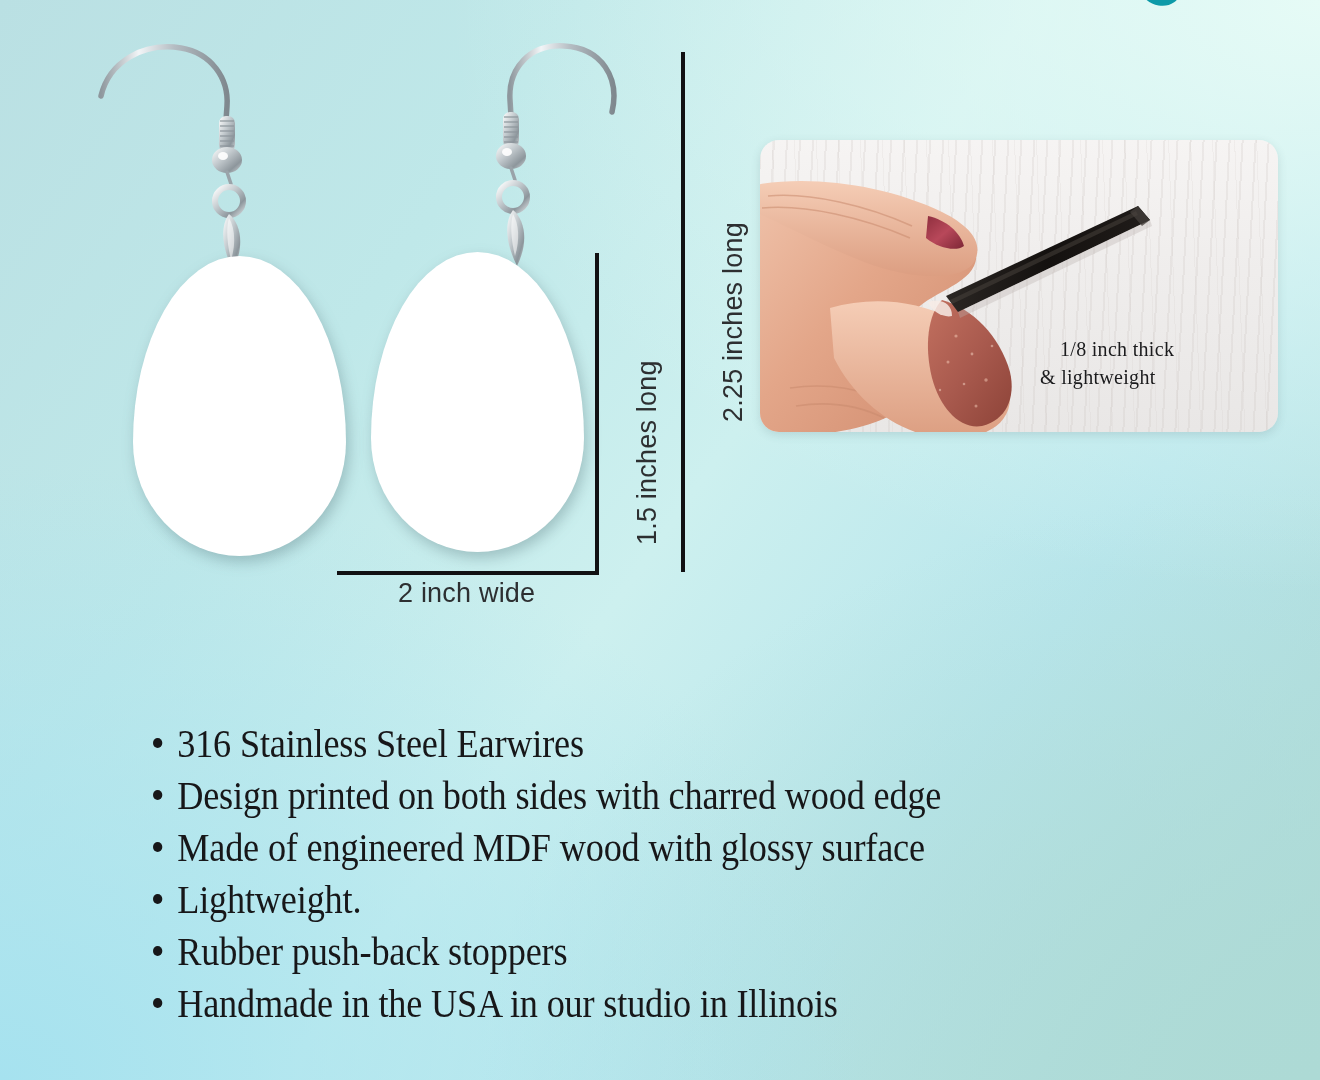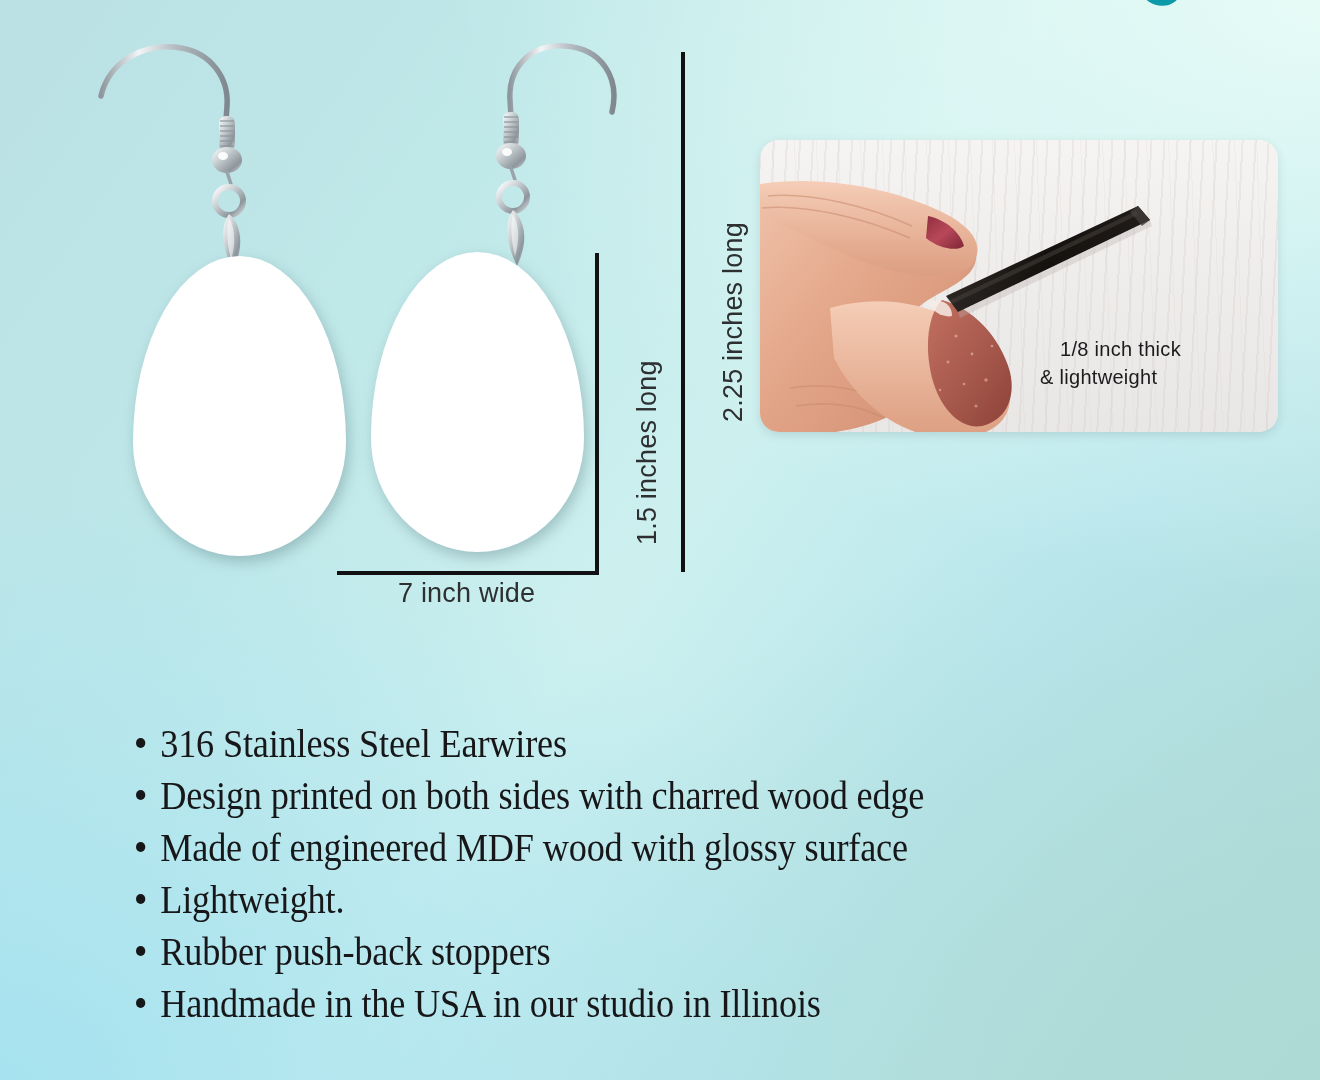--- a/index.html
+++ b/index.html
@@ -55,29 +55,29 @@
   }
   #card-texture{
     position:absolute;inset:0;
     background:
       repeating-linear-gradient(93deg, rgba(198,190,186,.22) 0 2px, rgba(255,255,255,0) 2px 13px),
       repeating-linear-gradient(88deg, rgba(205,197,193,.16) 0 1px, rgba(255,255,255,0) 1px 22px);
   }
   .card-text{
     position:absolute;
     color:#1b1b1d;
-    font-family:Liberation Sans, sans-serif;
+    font-family:Liberation Serif, serif;
     font-size:20px;
     letter-spacing:.3px;
     white-space:nowrap;
   }
 
   
   #features{
-    position:absolute;left:136px;top:718px;width:1040px;
+    position:absolute;left:153px;top:718px;width:1040px;
   }
   .feat{
     display:flex;align-items:baseline;
     font-family:"Liberation Serif", serif;
     color:#171719;
     font-size:39px;
     line-height:52px;
     letter-spacing:-.2px;
     transform:scaleX(.93);
     transform-origin:left center;
@@ -158,21 +158,21 @@
     <circle cx="161" cy="159" r="14" fill="none" stroke="url(#mt2)" stroke-width="6"></circle>
     <path d="M161 172 C173 182, 177 204, 165 228 C155 208, 151 186, 161 172 Z" fill="url(#mt2)"></path>
     <path d="M161 176 C167 186, 168 202, 163 218 C159 202, 158 186, 161 176 Z" fill="#ffffff" opacity=".55"></path>
   </svg>
   <div class="drop" style="left:371px;top:252px;width:213px;height:300px;"></div>
 </div>
 
 <div class="dimline" style="left:595px;top:253px;width:4px;height:322px;"></div>
 <div class="dimline" style="left:337px;top:571px;width:262px;height:4px;"></div>
 <div class="dimlabel vert" style="left:632px;top:545px;">1.5 inches long</div>
-<div class="dimlabel" style="left:398px;top:578px;">7 inch wide</div>
+<div class="dimlabel" style="left:398px;top:578px;">2 inch wide</div>
 
 <div class="dimline" style="left:681px;top:52px;width:4px;height:520px;"></div>
 <div class="dimlabel vert" style="left:718px;top:422px;">2.25 inches long</div>
 
 <div id="thickness-card">
   <div id="card-texture"></div>
 
   <svg width="518" height="292" style="position:absolute;inset:0;">
     <defs>
       <linearGradient id="skin" x1="0" y1="0" x2="1" y2="1">

